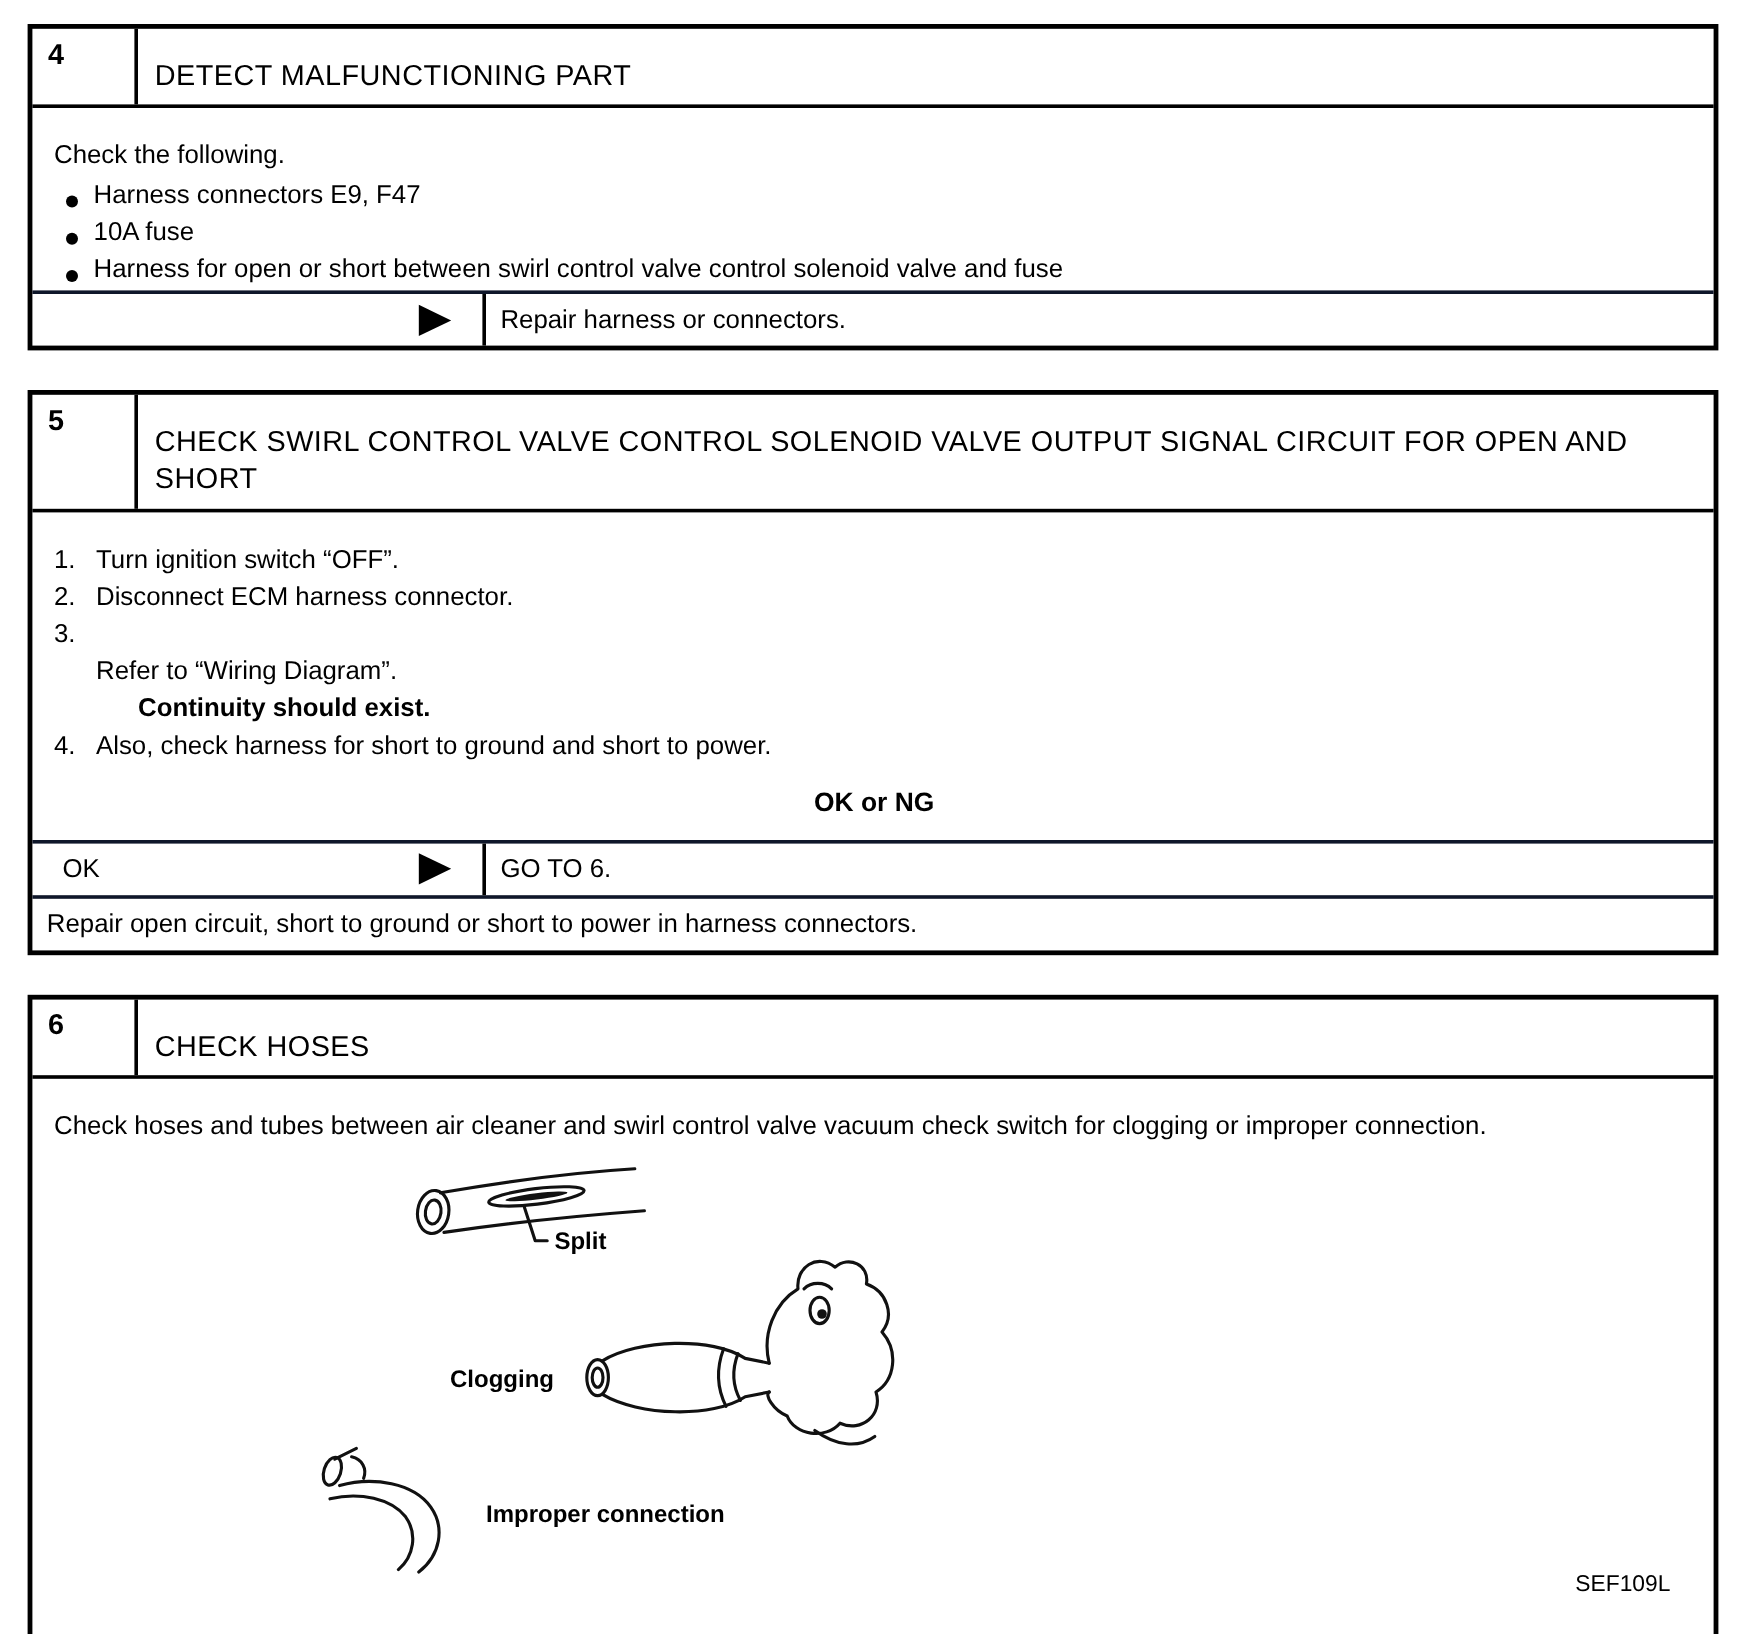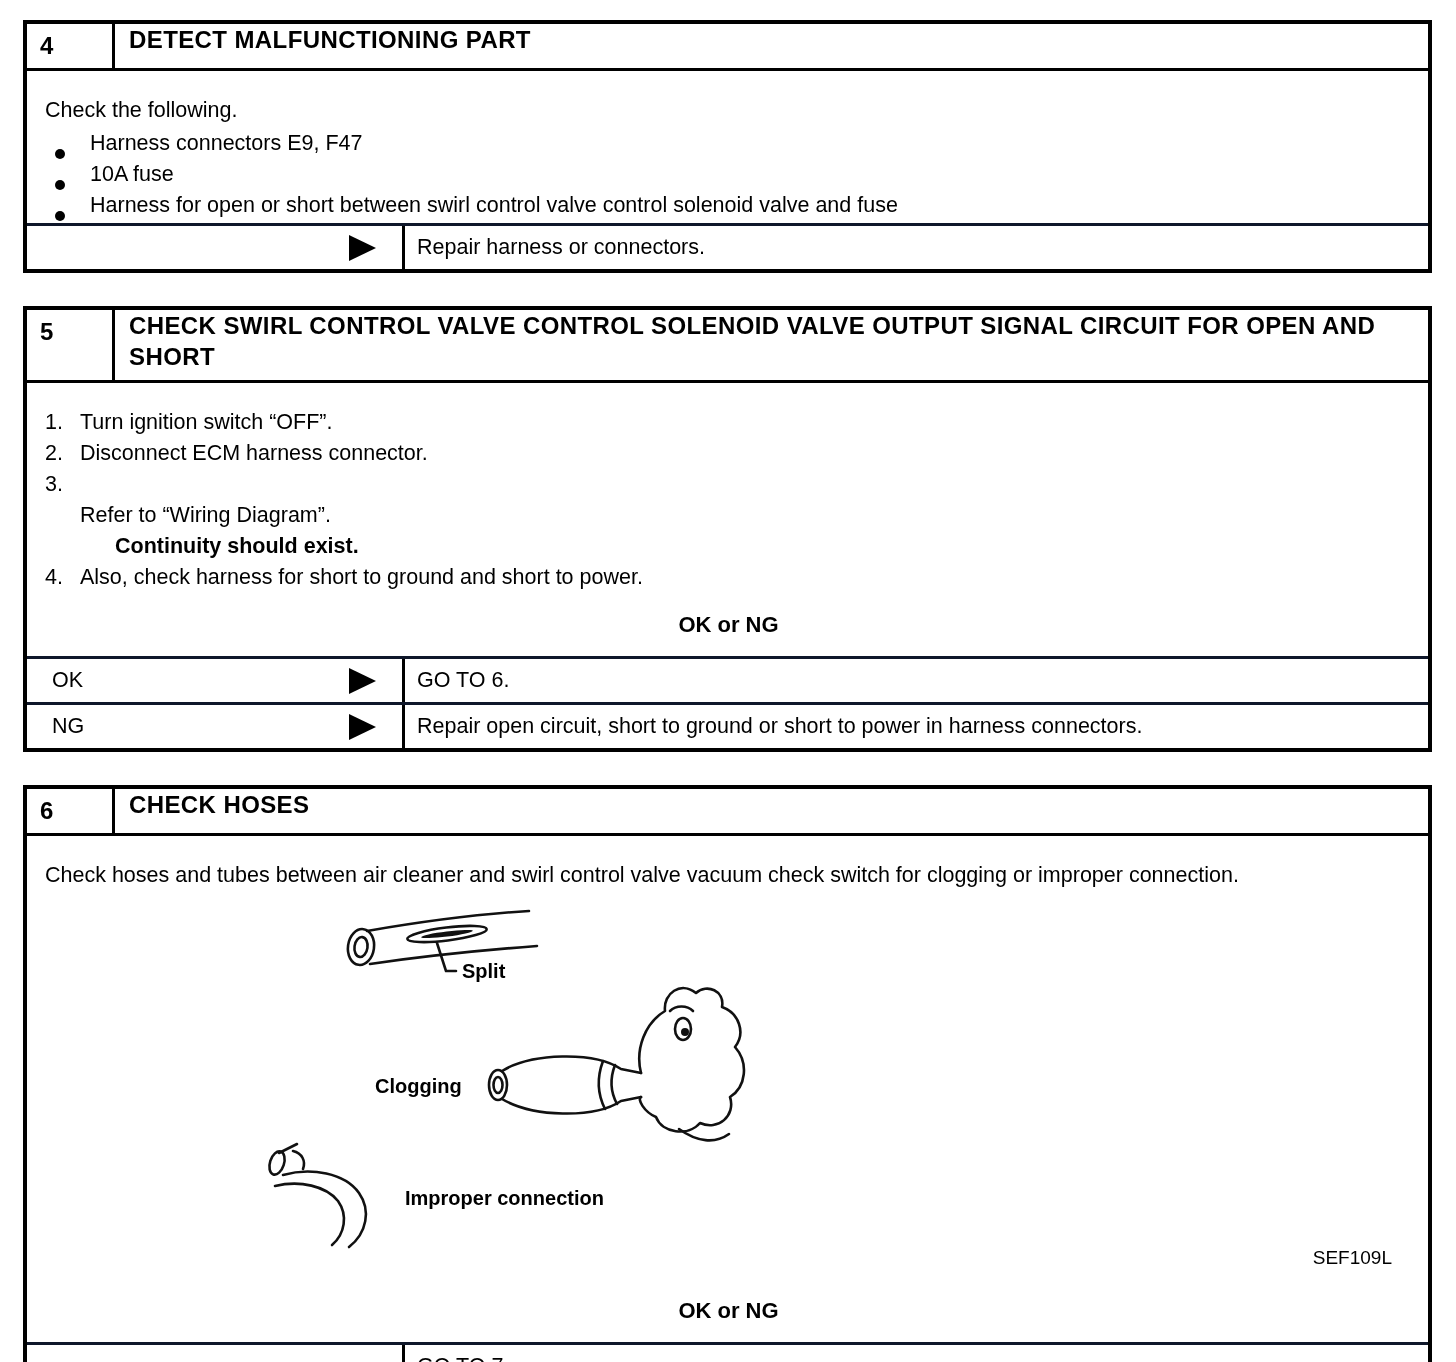--- a/index.html
+++ b/index.html
@@ -14,28 +14,28 @@
   .box { border:4px solid #000; background:#fff; margin-bottom:33px; }
 
   .box-header { display:flex; border-bottom:3px solid #000; }
   .num-cell {
     flex:0 0 88px; width:88px;
     border-right:3px solid #000;
     font-weight:bold; font-size:24px;
     padding:8px 0 8px 13px;
   }
   .title-cell {
-    flex:1; font-weight:bold; font-size:24px; letter-spacing:0.4px;
-    padding:0 30px 8px 14px; line-height:1.3;
+    flex:1; font-weight:normal; font-size:24px; letter-spacing:0.4px;
+    padding:24px 30px 8px 14px; line-height:1.3;
   }
 
   .box-body { padding:12px 16px 2px 18px; font-size:21.5px; line-height:31px;margin-top:12px; }
 
   .bullet-list { margin-top:2px; }
-  .bullet-item { display:flex; align-items:flex-end;gap:12px; }
+  .bullet-item { display:flex; align-items:center; }
   .bullet-dot {
     flex:0 0 10px; width:10px; height:10px; border-radius:50%;
     background:#000; margin:11px 13px 0 10px;
   }
 
   .step { display:flex; }
   .step-num { flex:0 0 35px; width:35px; }
   .step-text.extra-indent { margin-left:35px; }
   .step-text.strong { font-weight:bold; }
 
@@ -131,24 +131,20 @@
       <div class="okng">OK or NG</div>
     </div>
     <div class="result-row">
       <div class="result-left">
         <span>OK</span>
         <span class="arrow-right"></span>
       </div>
       <div class="result-action">GO TO 6.</div>
     </div>
     <div class="result-row">
-      <div class="result-left">
-        <span>NG</span>
-        <span class="arrow-right"></span>
-      </div>
       <div class="result-action">Repair open circuit, short to ground or short to power in harness connectors.</div>
     </div>
   </div>
 
   <div class="box">
     <div class="box-header">
       <div class="num-cell">6</div>
       <div class="title-cell">CHECK HOSES</div>
     </div>
     <div class="box-body">

